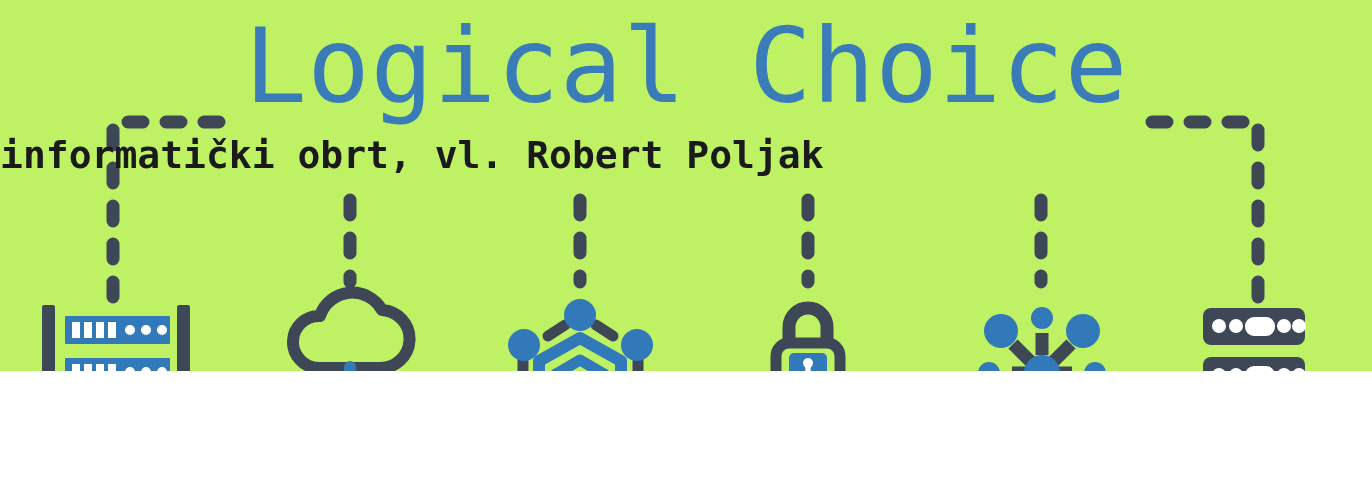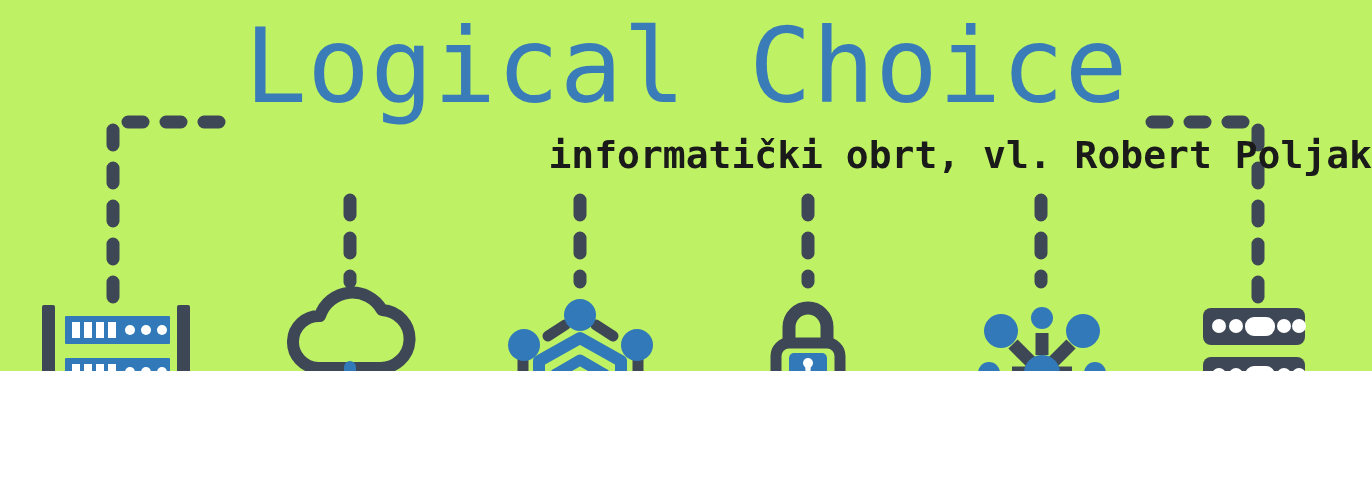--- a/index.html
+++ b/index.html
@@ -38,21 +38,21 @@
     letter-spacing: 0.5px;
     font-weight: 400;
     color: #3a7cb8;
     white-space: pre;
   }
   .brand-subtitle {
     position: absolute;
     left: 0;
     top: 136px;
     width: 1372px;
-    text-align: right;
+    text-align: left;
     font-family: "DejaVu Sans Mono", "Liberation Mono", monospace;
     font-size: 38px;
     line-height: 1.0;
     font-weight: bold;
     color: #1a1a1a;
     white-space: pre;
   }
 </style>
 </head>
 <body>

